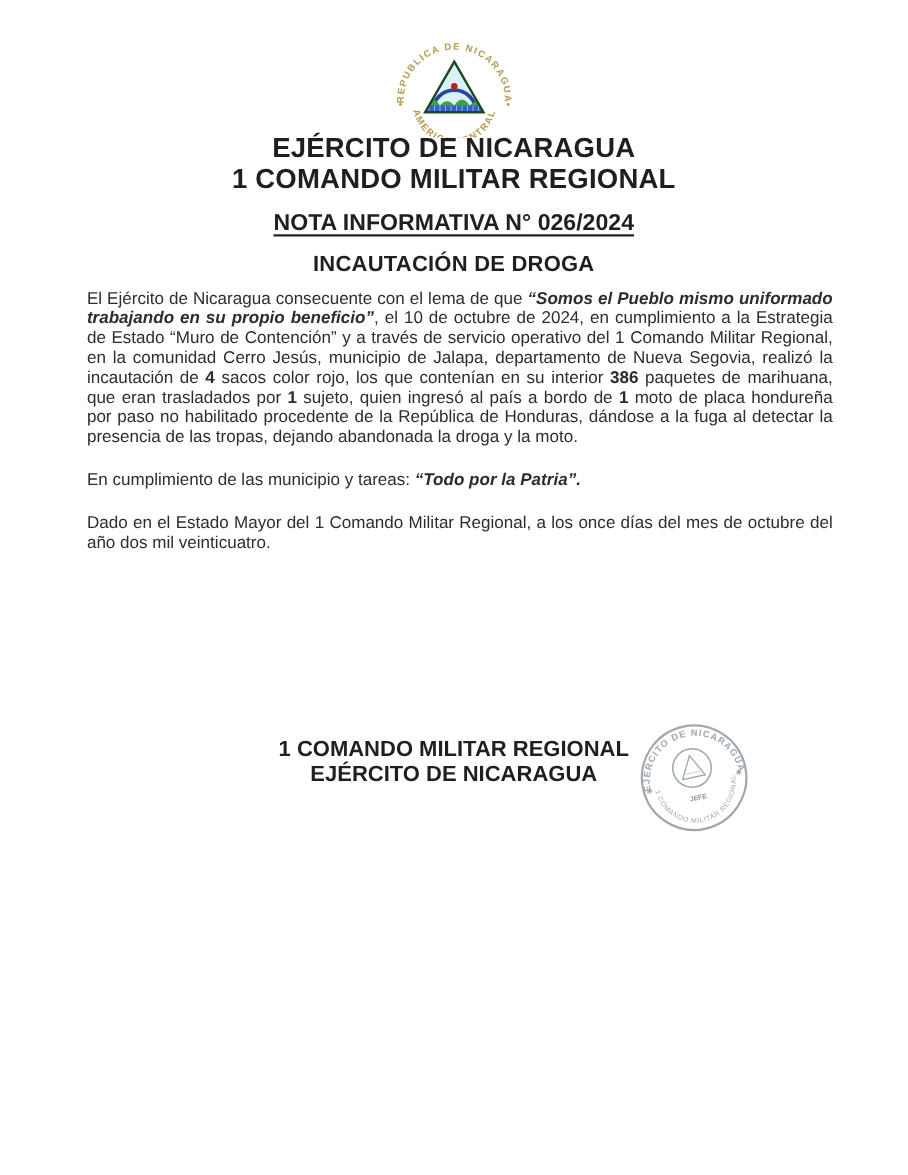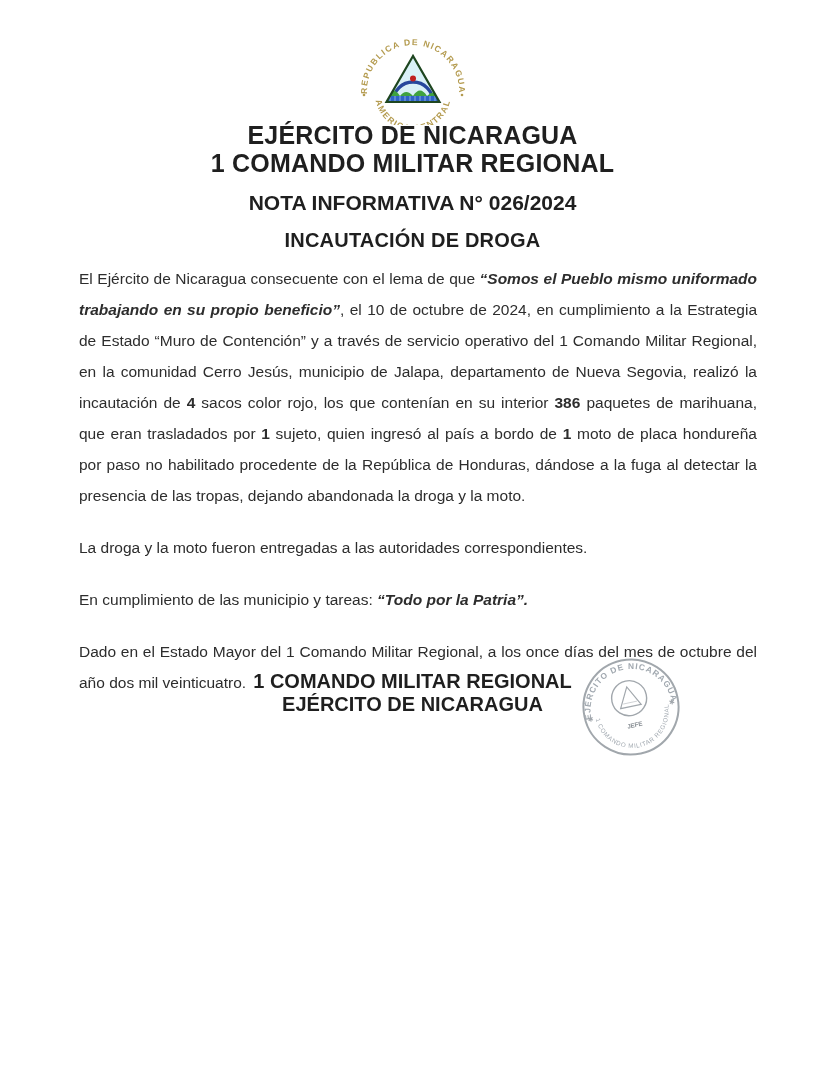--- a/index.html
+++ b/index.html
@@ -39,20 +39,21 @@
     position: absolute;
     top: 191px;
     left: 0;
     width: 100%;
     text-align: center;
     font-size: 21px;
     font-weight: bold;
     color: #1f1f1f;
   }
   .note-number span {
+    text-decoration: underline;
     text-decoration-thickness: 2px;
     text-underline-offset: 4px;
     margin-top: 10px;
   }
   .subject {
     position: absolute;
     top: 229px;
     left: 0;
     width: 100%;
     text-align: center;
@@ -60,21 +61,21 @@
     font-weight: bold;
     color: #1f1f1f;
     letter-spacing: 0.2px;
   }
   .body-text {
     position: absolute;
     top: 263px;
     left: 79px;
     width: 678px;
     font-size: 15.5px;
-    line-height: 31px;
+    line-height: 18px;
     text-align: justify;
   }
   .body-text p { margin: 0 0 21px 0; }
   .seg-b  { font-weight: bold; }
   .seg-bi { font-weight: bold; font-style: italic; }
   .doc-footer {
     position: absolute;
     top: 670px;
     left: 0;
     width: 100%;
@@ -142,21 +143,20 @@
   </div>
 
   <div class="note-number">
     <span>NOTA INFORMATIVA N° 026/2024</span>
   </div>
 
   <div class="subject">INCAUTACIÓN DE DROGA</div>
 
   <div class="body-text">
     <p><span>El Ejército de Nicaragua consecuente con el lema de que </span><span class="seg-bi">“Somos el Pueblo mismo uniformado trabajando en su propio beneficio”</span><span>, el 10 de octubre de 2024, en cumplimiento a la Estrategia de Estado “Muro de Contención” y a través de servicio operativo del 1 Comando Militar Regional, en la comunidad Cerro Jesús, municipio de Jalapa, departamento de Nueva Segovia, realizó la incautación de </span><span class="seg-b">4</span><span> sacos color rojo, los que contenían en su interior </span><span class="seg-b">386</span><span> paquetes de marihuana, que eran trasladados por </span><span class="seg-b">1</span><span> sujeto, quien ingresó al país a bordo de </span><span class="seg-b">1</span><span> moto de placa hondureña por paso no habilitado procedente de la República de Honduras, dándose a la fuga al detectar la presencia de las tropas, dejando abandonada la droga y la moto.</span></p>
-    <p><span>La droga y la moto fueron entregadas a las autoridades correspondientes.</span></p>
     <p><span>En cumplimiento de las municipio y tareas: </span><span class="seg-bi">“Todo por la Patria”.</span></p>
     <p><span>Dado en el Estado Mayor del 1 Comando Militar Regional, a los once días del mes de octubre del año dos mil veinticuatro.</span></p>
   </div>
 
   <div class="doc-footer">
     <div>1 COMANDO MILITAR REGIONAL</div>
     <div>EJÉRCITO DE NICARAGUA</div>
   </div>
 
   <svg class="stamp" viewBox="0 0 110 110" aria-hidden="true">

